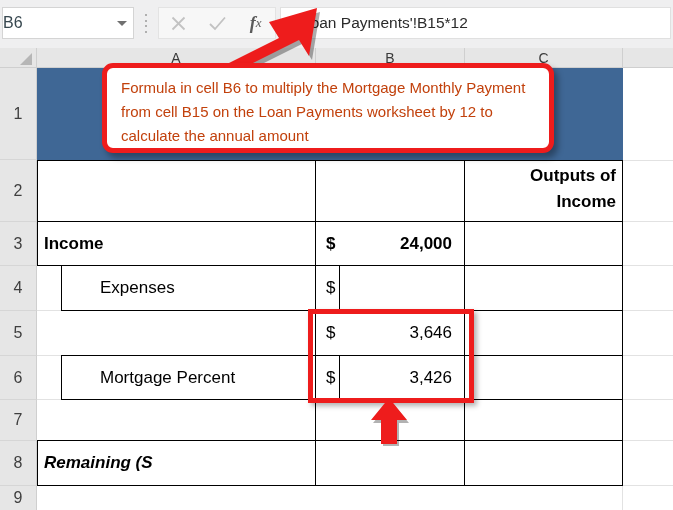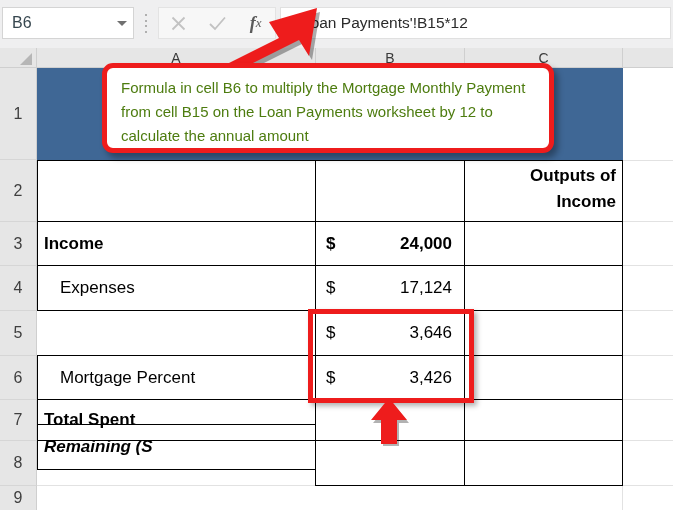--- a/index.html
+++ b/index.html
@@ -33,21 +33,20 @@
     width: 132px; height: 32px;
     background: #ffffff;
     border: 1px solid #d4d4d4;
     box-sizing: border-box;
     display: flex;
     align-items: center;
   }
   .name-box-text {
     font-size: 16px;
     color: #37474f;
-    padding-left: 9px;
     flex: 1;
     font-family: "Liberation Sans", sans-serif;
   }
   .name-box-caret {
     width: 22px;
     display: flex;
     align-items: center;
     justify-content: center;
   }
   .caret-dn {
@@ -193,21 +192,21 @@
     overflow: hidden;
     font-size: 17px;
     color: #000000;
     font-family: "Liberation Sans", sans-serif;
   }
   .cell.bordered {
     border: 1px solid #000000;
   }
   .cell.bold { font-weight: bold; }
   .cell.bolditalic { font-weight: bold; font-style: italic; }
-  .cell.indent { padding-left: 22px; }
+  .cell.indent { padding-left: 38px; margin-left: 24px; }
   .cell.pad-l { padding-left: 6px; }
   .cell.wrap-r {
     display: block;
     text-align: right;
     padding-right: 6px;
     line-height: 26px;
     padding-top: 2px;
   }
   .money {
     display: flex;
@@ -226,21 +225,21 @@
   .callout {
     position: absolute;
     background: #ffffff;
     border: 5px solid #ee1c1c;
     border-radius: 11px;
     box-sizing: border-box;
     box-shadow: 4px 5px 6px rgba(0,0,0,0.33);
     padding: 8px 12px 8px 14px;
     font-size: 15px;
     line-height: 24px;
-    color: #4d7c0f;
+    color: #c2410c;
     font-family: "Liberation Sans", sans-serif;
   }
 
   
   .hl-rect {
     position: absolute;
     border: 5px solid #ee1c1c;
     box-sizing: border-box;
     box-shadow: 3px 3px 5px rgba(0,0,0,0.3);
   }
@@ -341,21 +340,20 @@
         <span class="sym">$</span>
         <span class="val">24,000</span>
       </span>
     </div>
     <div class="cell bordered" style="left:464px; top:153px; width:159px; height:45px;"></div>
 
     <div class="cell bordered indent" style="left:37px; top:197px; width:279px; height:46px;">Expenses</div>
     <div class="cell bordered" style="left:315px; top:197px; width:150px; height:46px;">
       <span class="money">
         <span class="sym">$</span>
-        <span class="val">17,124</span>
       </span>
     </div>
     <div class="cell bordered" style="left:464px; top:197px; width:159px; height:46px;"></div>
 
     <div class="cell bordered" style="left:315px; top:242px; width:150px; height:46px;">
       <span class="money">
         <span class="sym">$</span>
         <span class="val">3,646</span>
       </span>
     </div>
@@ -363,25 +361,24 @@
 
     <div class="cell bordered indent" style="left:37px; top:287px; width:279px; height:45px;">Mortgage Percent</div>
     <div class="cell bordered" style="left:315px; top:287px; width:150px; height:45px;">
       <span class="money">
         <span class="sym">$</span>
         <span class="val">3,426</span>
       </span>
     </div>
     <div class="cell bordered" style="left:464px; top:287px; width:159px; height:45px;"></div>
 
-    <div class="cell bordered bold pad-l" style="left:37px; top:331px; width:279px; height:42px;">Total Spent</div>
     <div class="cell bordered" style="left:315px; top:331px; width:150px; height:42px;"></div>
     <div class="cell bordered" style="left:464px; top:331px; width:159px; height:42px;"></div>
 
-    <div class="cell bordered bolditalic pad-l" style="left:37px; top:356px; width:279px; height:46px;text-align:right;">Remaining (S</div>
+    <div class="cell bordered bolditalic pad-l" style="left:37px; top:372px; width:279px; height:46px;text-align:right;">Remaining (S</div>
     <div class="cell bordered" style="left:315px; top:372px; width:150px; height:46px;"></div>
     <div class="cell bordered" style="left:464px; top:372px; width:159px; height:46px;"></div>
 
     <div class="cell" style="left:37px; top:417px; width:279px; height:25px;"></div>
     <div class="cell" style="left:315px; top:417px; width:150px; height:25px;"></div>
     <div class="cell" style="left:464px; top:417px; width:159px; height:25px;"></div>
   </div>
 
   <div class="hl-rect" style="left:308px; top:309px; width:166px; height:94px;"></div>
 

